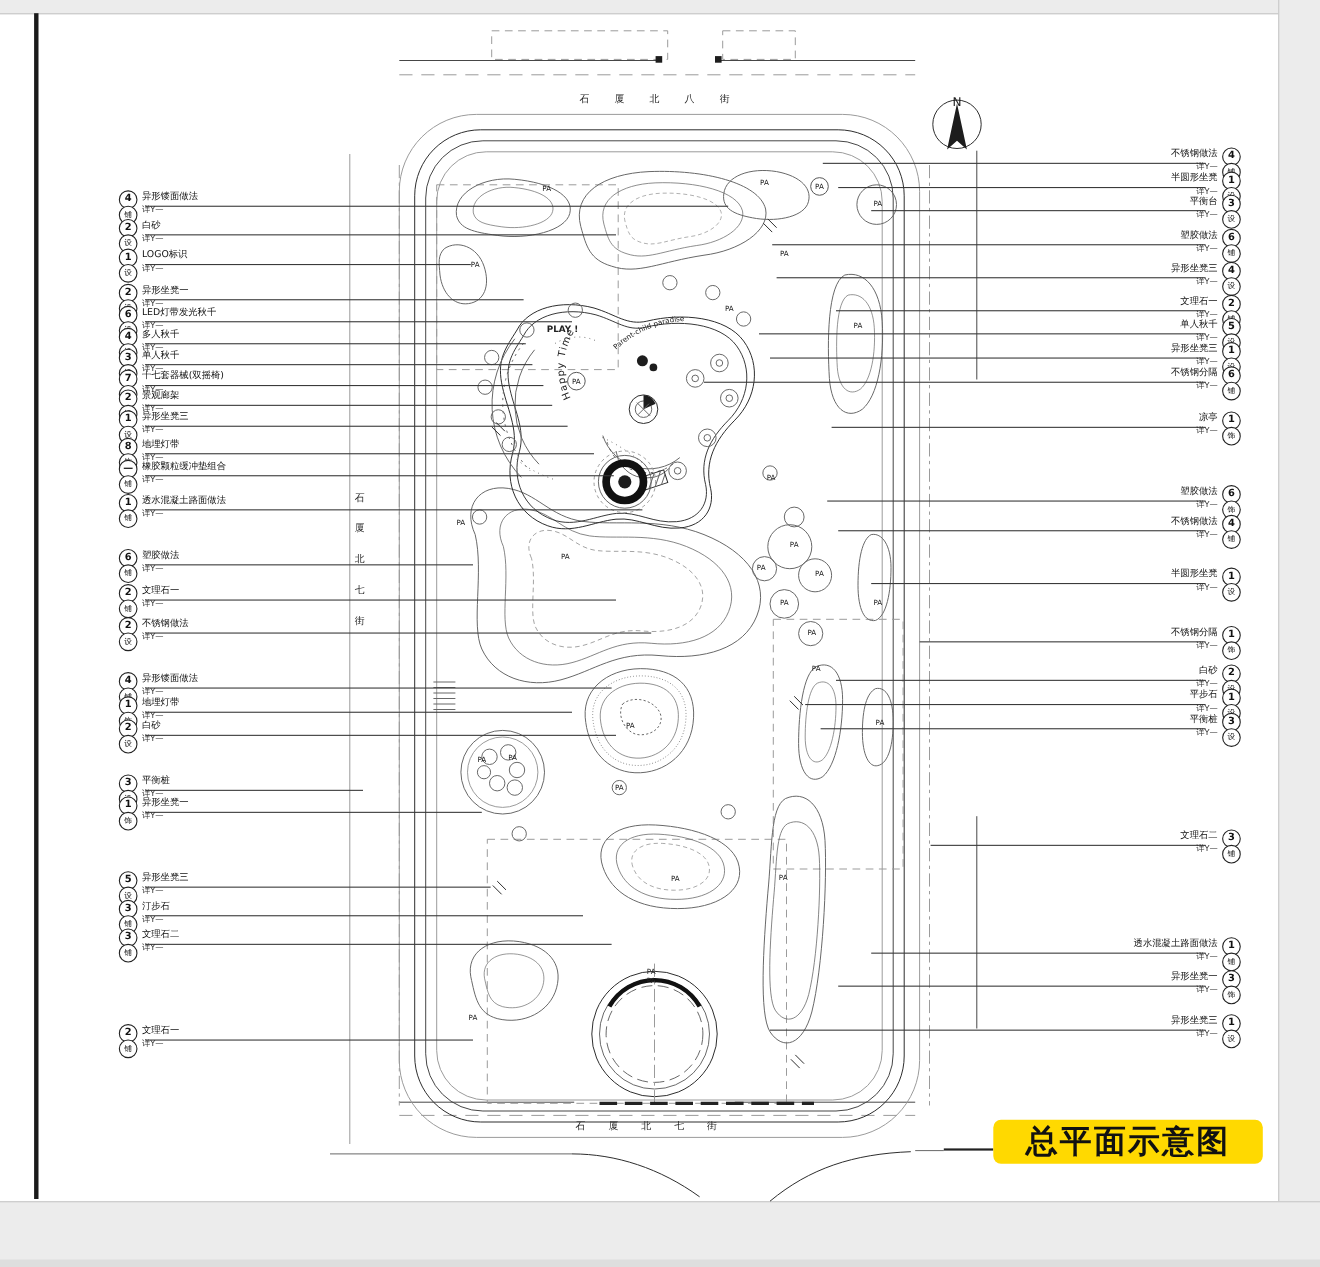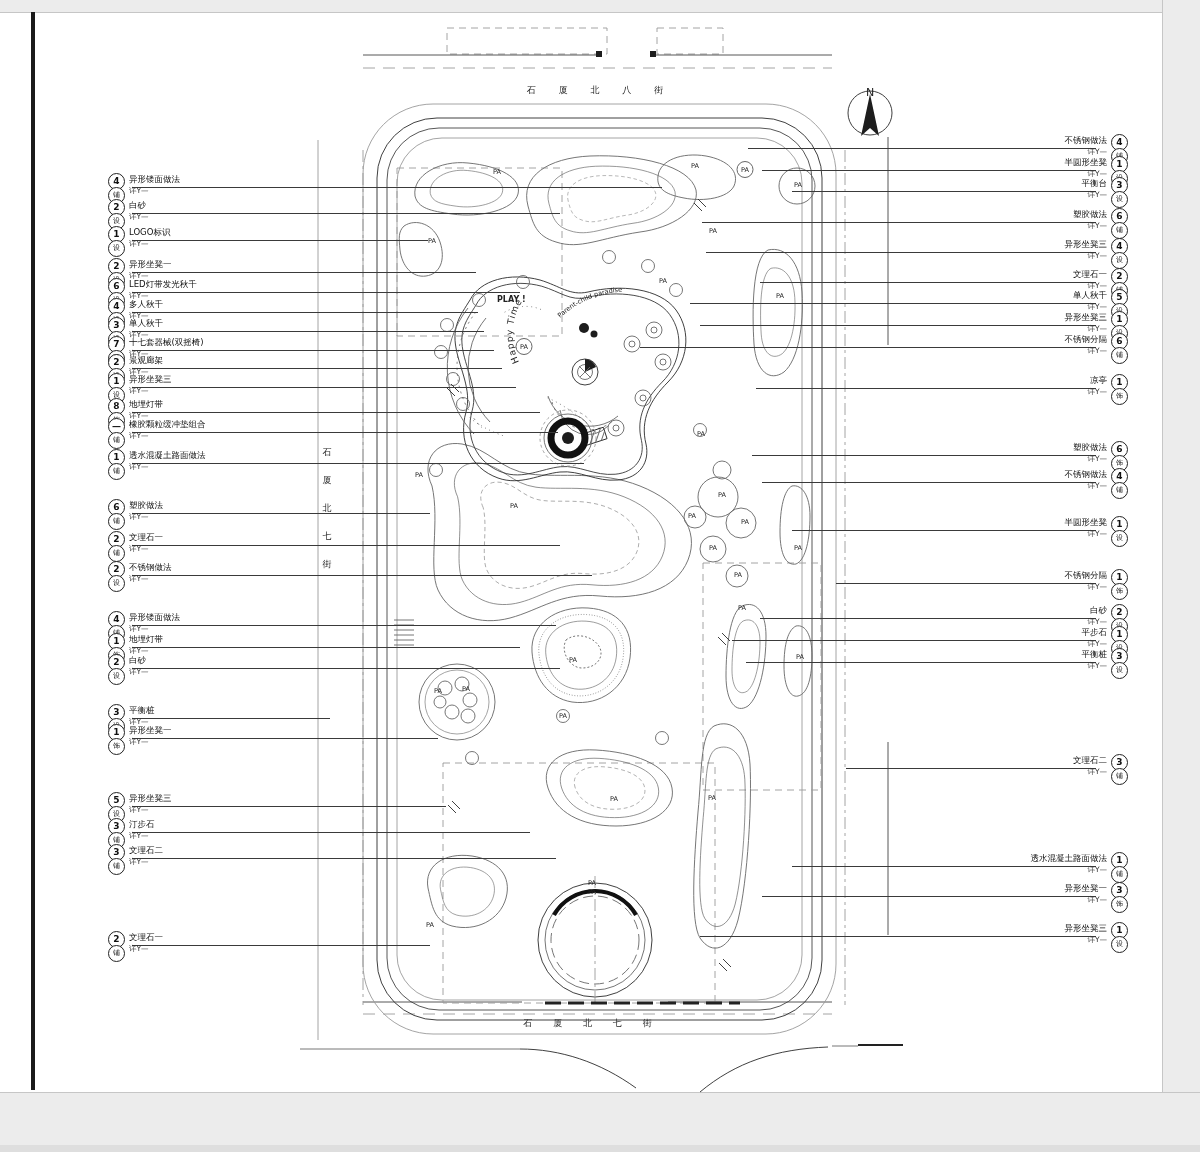--- a/index.html
+++ b/index.html
@@ -835,13 +835,14 @@
           <div class="c bot">设</div>
         </div>
         <div class="ctext">
           <div class="cname">异形坐凳三</div>
           <div class="cref">详Y—</div>
         </div>
       </div>
     </div>
 
   <div id="badge-line"></div>
+  <div id="title-badge">总平面示意图</div>
 </div>
 
 </body></html>

